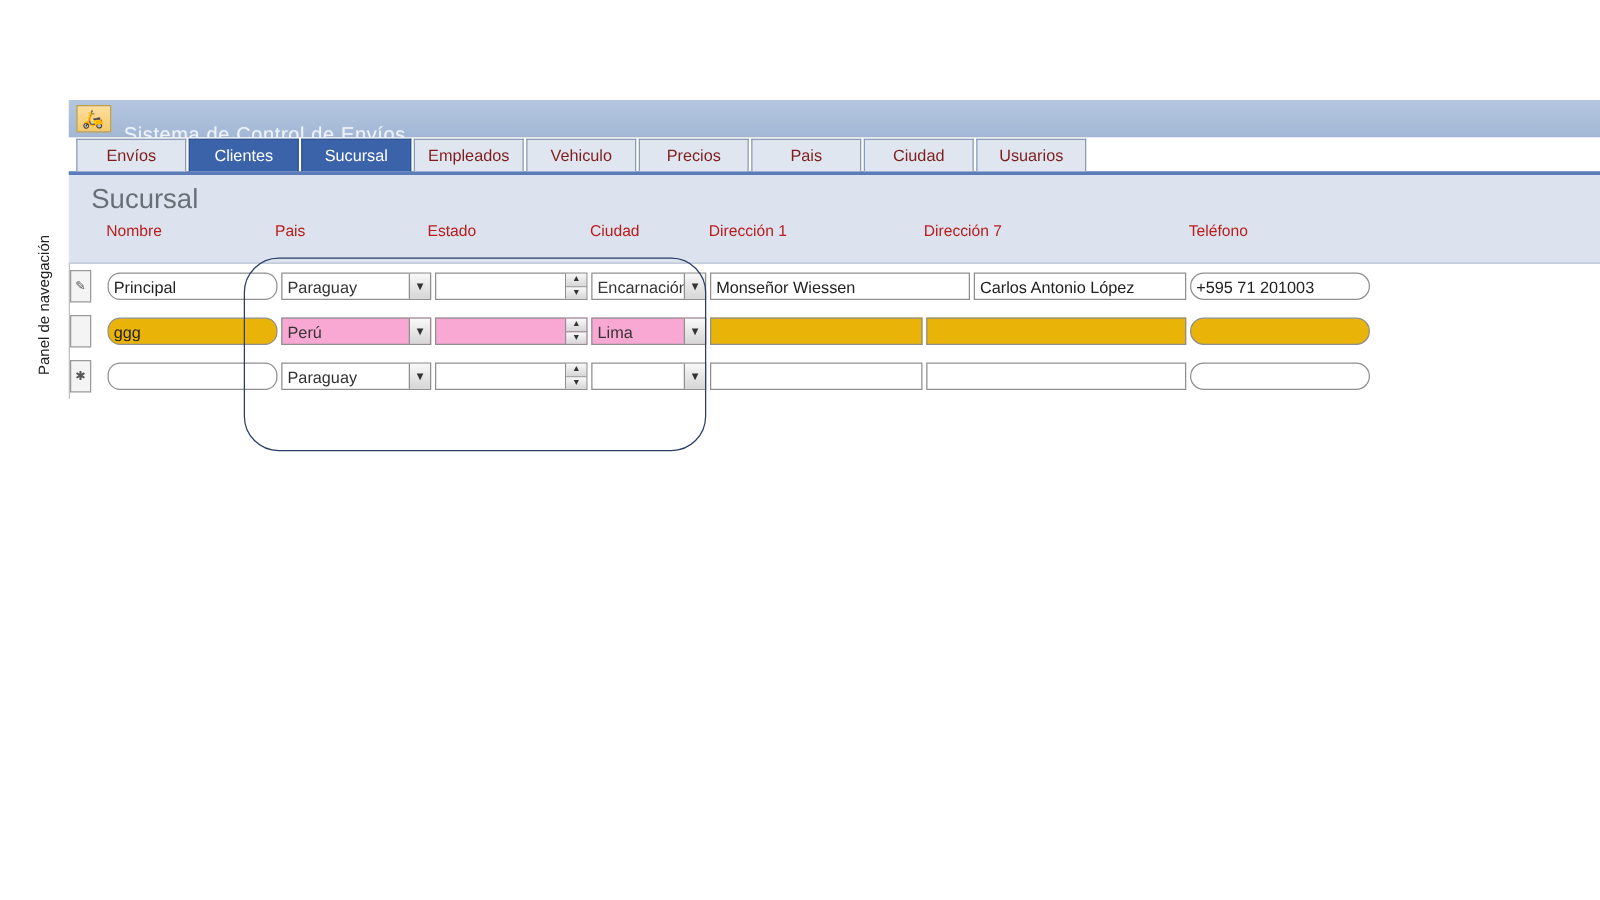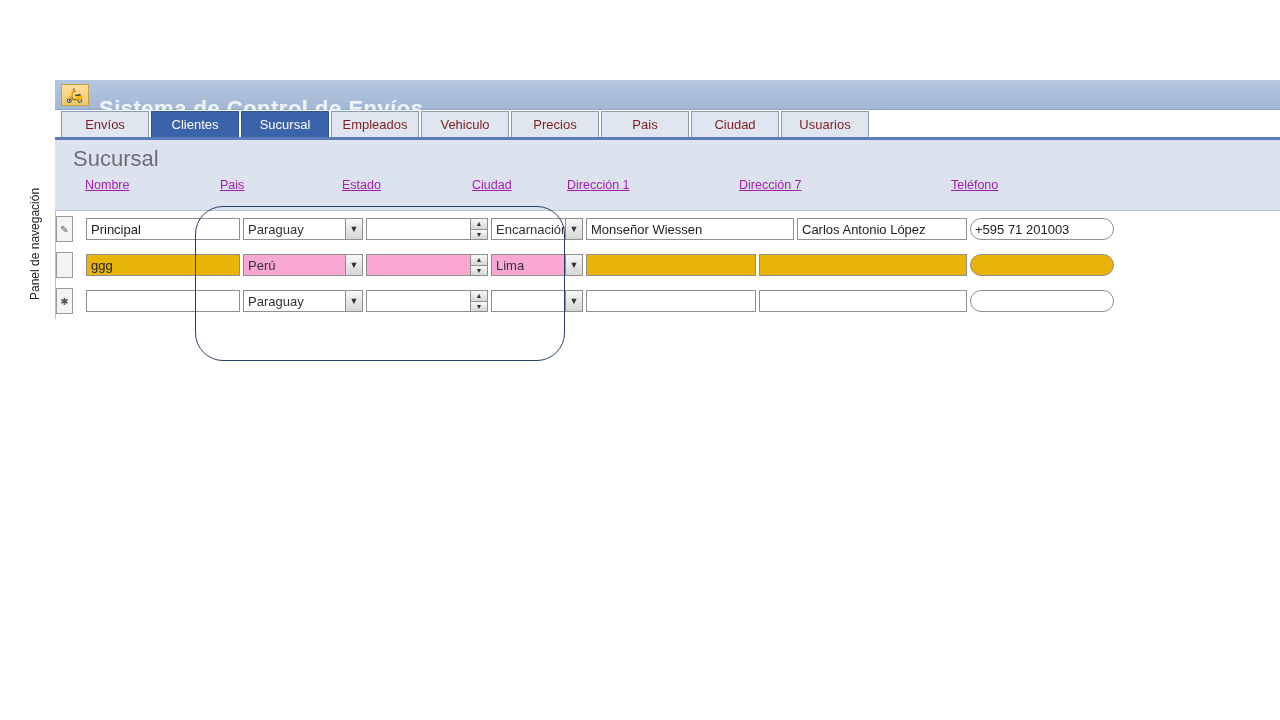--- a/index.html
+++ b/index.html
@@ -37,22 +37,22 @@
   }
   .titlebar .app-icon {
     width: 28px; height: 22px;
     background: linear-gradient(#ffdf9e,#f2c96b);
     border: 1px solid #c3a246;
     display:flex; align-items:center; justify-content:center;
     font-size: 14px;
   }
   .titlebar .app-title {
     color: #eef3fa;
-    font-size: 22px;
-    font-weight: 700;
+    font-size: 16px;
+    font-weight: 400;
     letter-spacing: 0.5px;
     text-shadow: 0 0 1px rgba(255,255,255,0.4);
     margin-top: 28px;
   }
 
   .tabbar {
     height: 30px;
     background: #fff;
     border-bottom: 3px solid #5b7cb8;
     display: flex;
@@ -88,23 +88,22 @@
   .subform-title {
     font-size: 22px;
     color: #6a6e77;
     font-weight: 400;
     margin-bottom: 6px;
   }
   .column-labels {
     display: flex;
     gap: 0;
     font-size: 12.5px;
-    color: #a21caf;
+    color: #b91c1c;
     padding-left: 12px;
-    text-decoration: underline;
   }
   .column-labels span { display:inline-block; }
 
   .grid {
     border-left: 1px solid #bfbfbf;
     margin-left: 0;
   }
   .row {
     display: flex;
     align-items: center;
@@ -168,21 +167,21 @@
   .spin-btns div:first-child{border-bottom:1px solid #8f8f8f;}
 
   .highlight-ellipse {
     position: absolute;
     border: 1.5px solid #2a3d66;
     border-radius: 28px;
     pointer-events: none;
   }
 
   
-  .w-nombre { width: 154px; }
+  .w-nombre { width: 136px; border-radius: 10px; }
   .w-pais   { width: 120px; }
   .w-estado { width: 122px; }
   .w-ciudad { width: 92px; }
   .w-dir1   { width: 170px; }
   .w-dir2   { width: 208px; }
   .w-tel    { width: 144px; border-radius: 11px; }
 </style>
 </head>
 <body>
 

